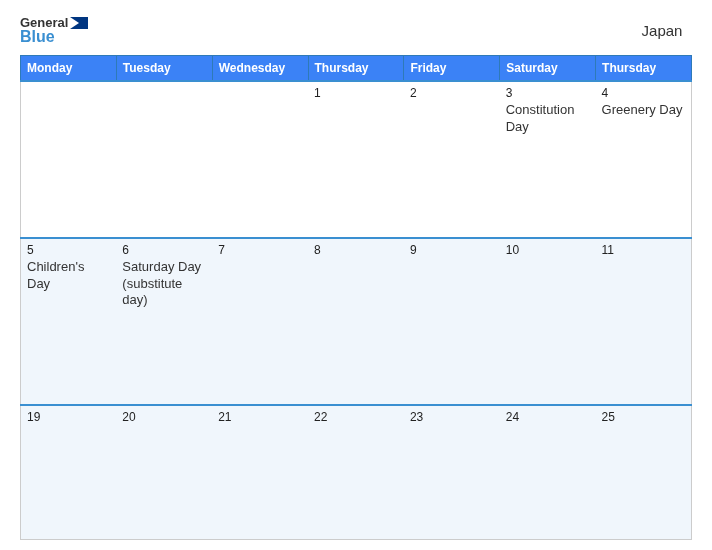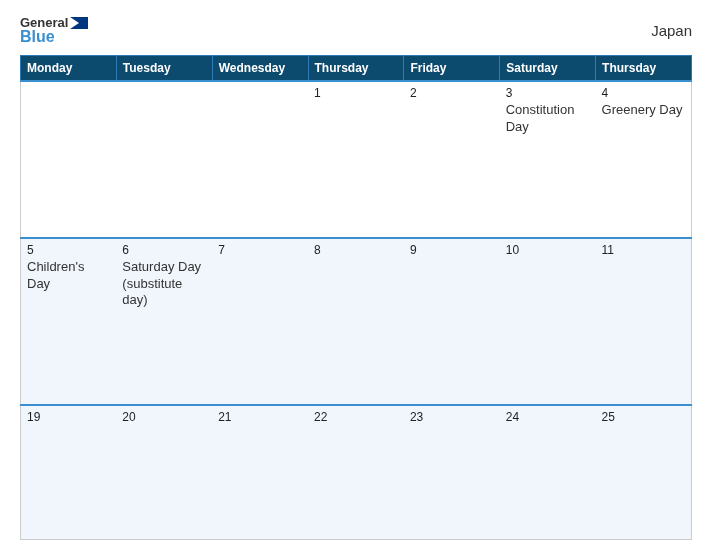--- a/index.html
+++ b/index.html
@@ -54,31 +54,31 @@
       font-size: 32px;
       font-weight: normal;
       color: #222;
       text-align: center;
       flex: 1;
     }
     .country {
       font-size: 15px;
       color: #333;
       min-width: 60px;
-      text-align: right;
+      text-align: center;
     }
     .calendar {
       flex: 1;
       border: 1px solid #ccc;
       border-collapse: collapse;
       width: 100%;
       table-layout: fixed;
     }
     .calendar th {
-      background: #0c4a6e;
+      background: #3b82f6;
       color: #fff;
       font-size: 12px;
       font-weight: bold;
       padding: 5px 6px;
       text-align: left;
       border: 1px solid #2e7ab8;
     }
     .calendar td {
       vertical-align: top;
       padding: 4px 6px;

